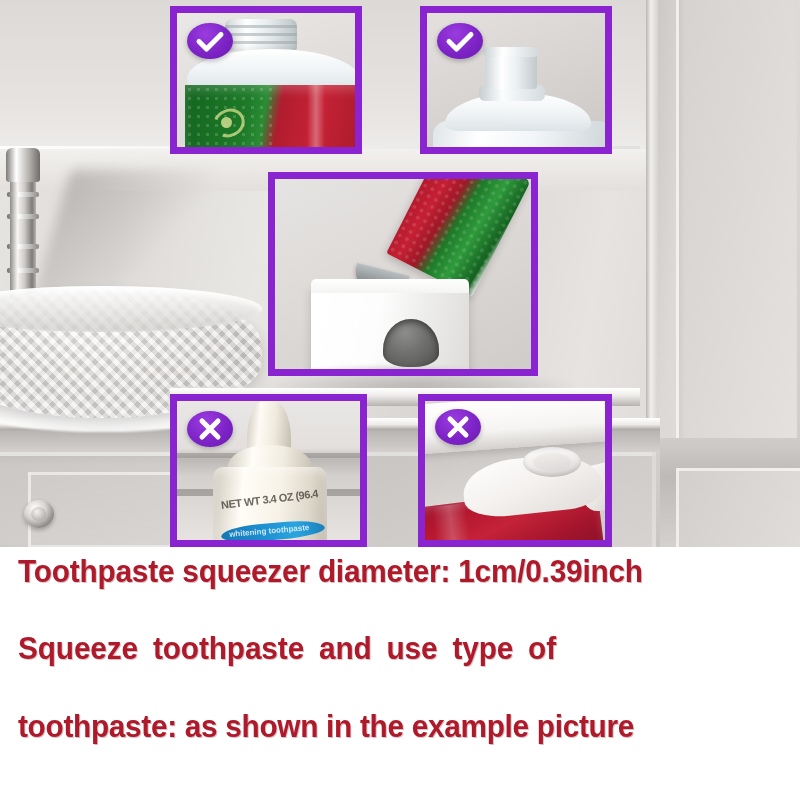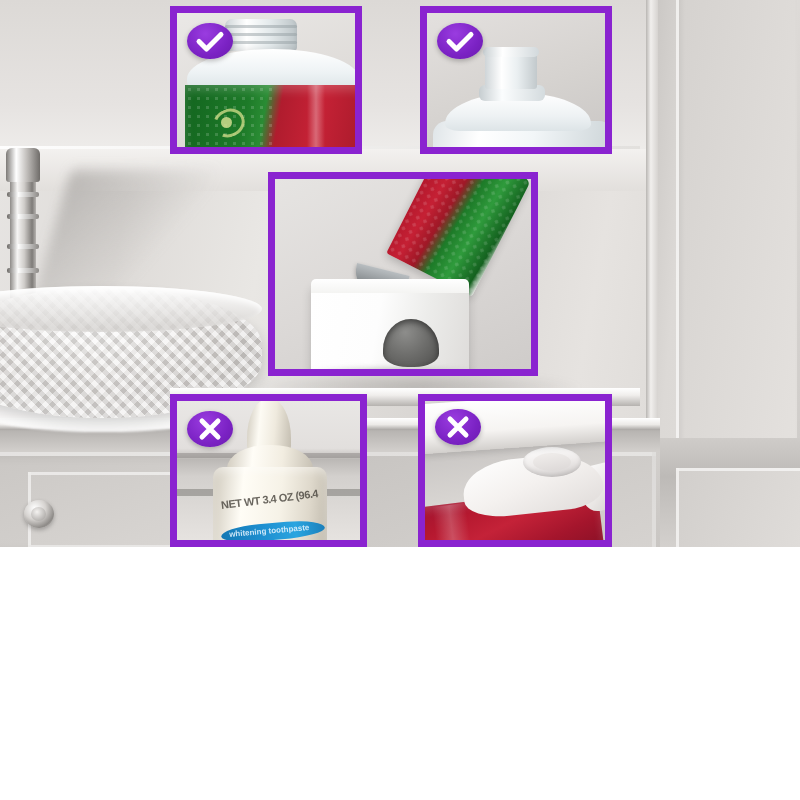--- a/index.html
+++ b/index.html
@@ -640,14 +640,19 @@
         <div class="badge" style="left:10px; top:8px;">
           <svg width="46" height="36" viewBox="0 0 46 36" aria-hidden="true">
             <path d="M15 10 L31 26 M31 10 L15 26" fill="none" stroke="#ffffff" stroke-width="5" stroke-linecap="round"></path>
           </svg>
         </div>
       </div>
     </div>
 
   </div>
 
+  <div id="text-panel">
+    <div class="caption" id="cap1">Toothpaste squeezer diameter: 1cm/0.39inch</div>
+    <div class="caption" id="cap2">Squeeze toothpaste and  use  type  of</div>
+    <div class="caption" id="cap3">toothpaste: as shown in the example picture</div>
+  </div>
 
 </div>
 
 </body></html>

